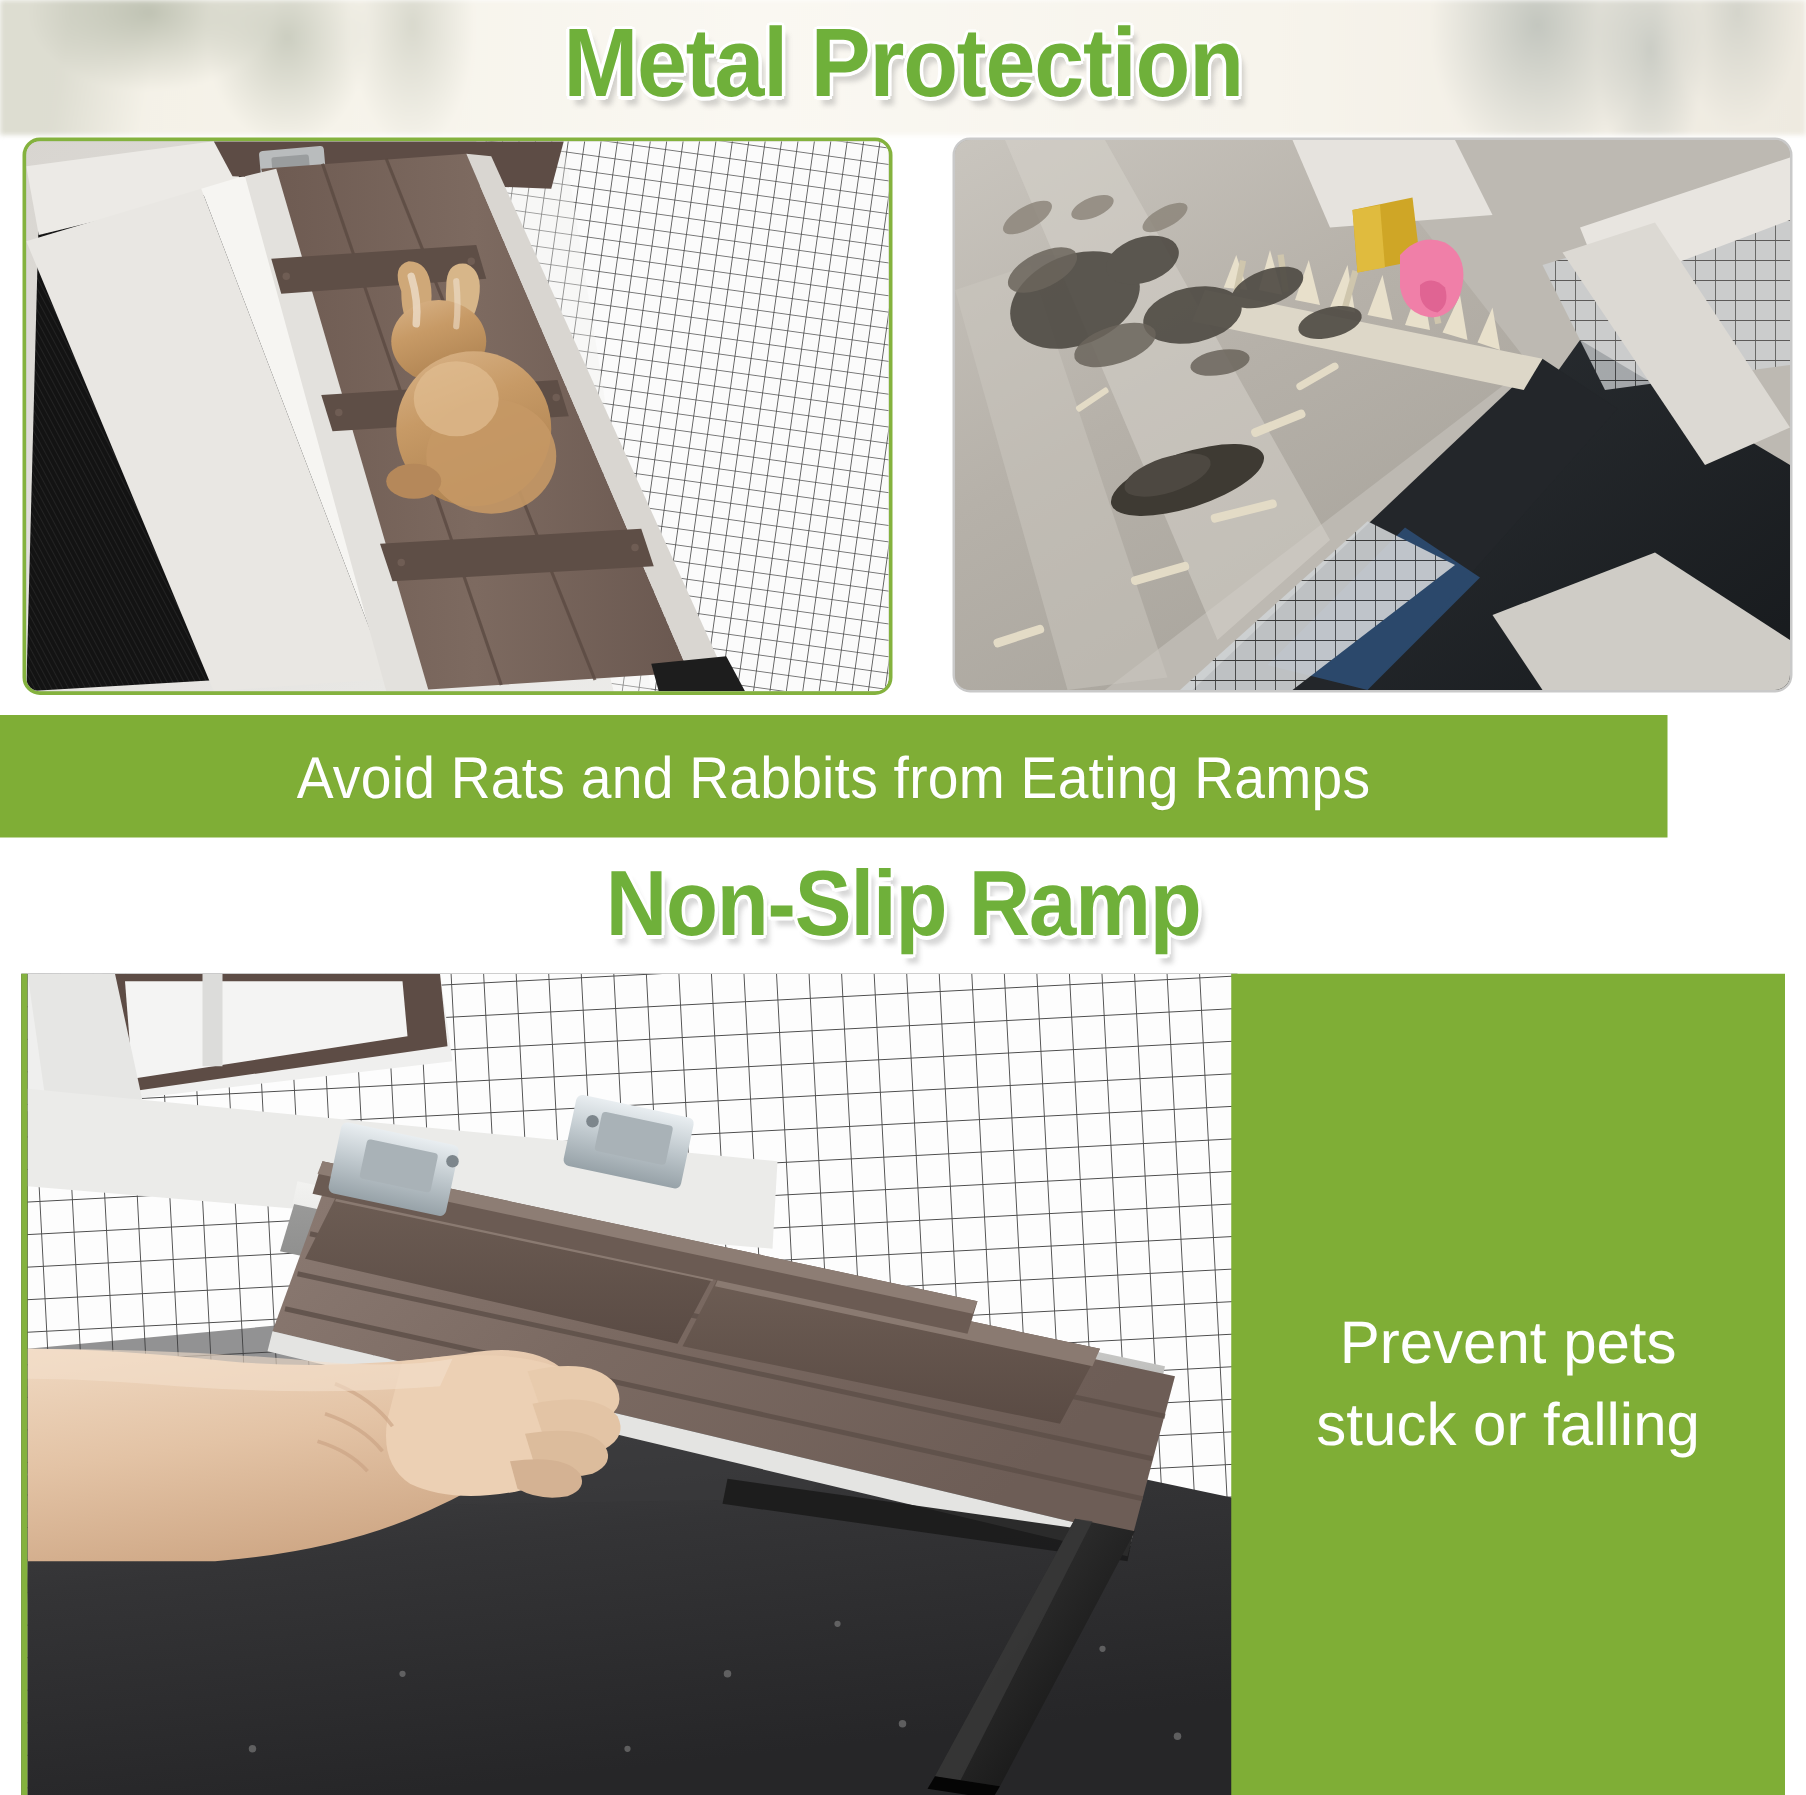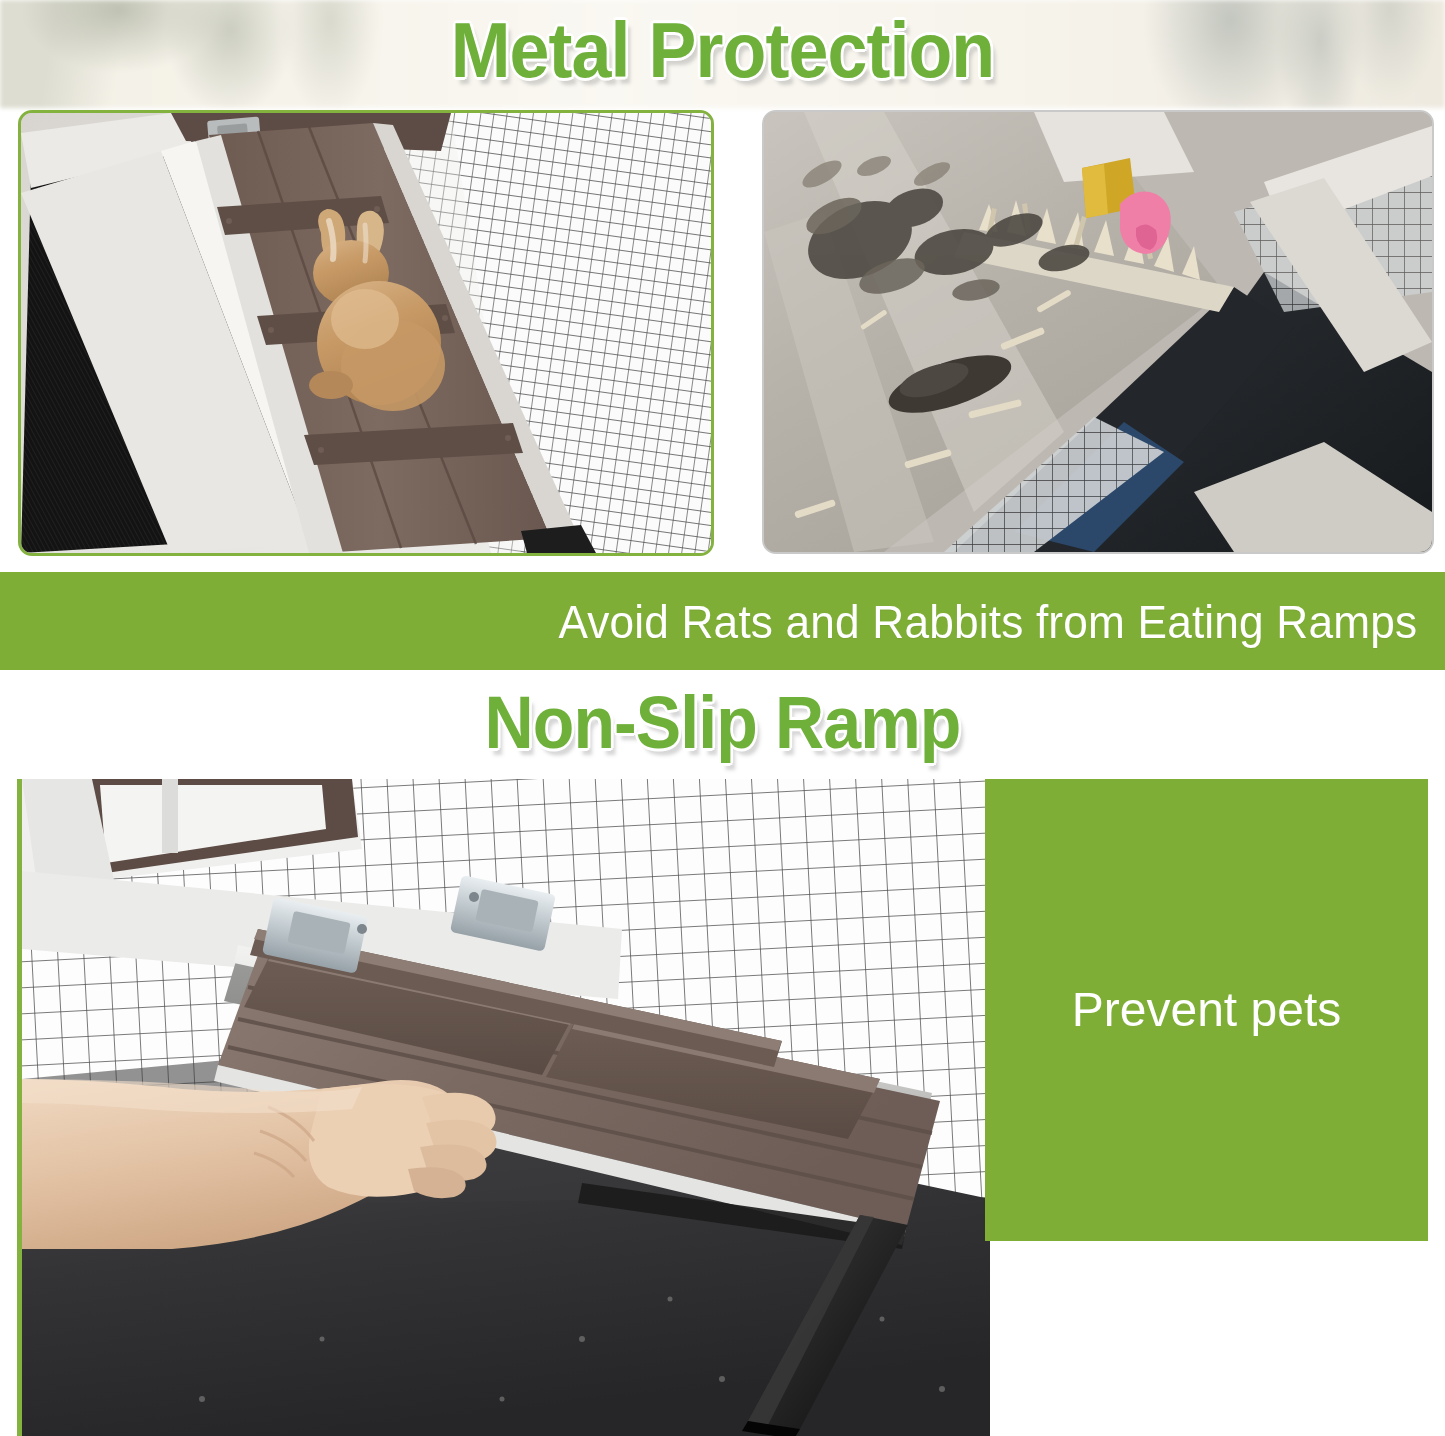--- a/index.html
+++ b/index.html
@@ -54,39 +54,39 @@
   #photo-damage{
     left:762px;top:110px;width:668px;height:440px;
     border:2px solid #c9c9c9;border-radius:14px;
     background:#b9b4ad;
   }
 
   .ph-canvas{position:absolute;left:0;top:0;width:100%;height:100%;}
 
   
   #banner{
-    position:absolute;left:0;top:572px;width:1445px;height:98px;
+    position:absolute;left:0;top:572px;width:1334px;height:98px;
     background:#7FAE36;
-    display:flex;align-items:center;justify-content:flex-end;
+    display:flex;align-items:center;justify-content:center;
   }
   #banner-text{
     color:#ffffff;font-size:47px;font-weight:normal;
     letter-spacing:.2px; transform:scaleX(.94);
     text-shadow:0 1px 1px rgba(0,0,0,.06);
     white-space:nowrap;
   }
 
   
   #photo-ramp{
     position:absolute;left:17px;top:779px;width:968px;height:657px;
     border-left:5px solid #84B23E;
     overflow:hidden;background:#3b3b3b;
   }
   #green-panel{
-    position:absolute;left:985px;top:779px;width:443px;height:462px;
+    position:absolute;left:985px;top:779px;width:443px;height:657px;
     background:#7FAE36;
     display:flex;align-items:center;justify-content:center;
   }
   #panel-text{
     color:#ffffff;font-size:48px;line-height:66px;text-align:center;
     width:400px; font-weight:normal;
   }
   .panel-line{display:block;white-space:nowrap;}
 </style>
 </head>
@@ -420,14 +420,15 @@
         <circle cx="480" cy="620" r="2.5"></circle>
       <circle cx="300" cy="560" r="2.5"></circle>
         <circle cx="180" cy="620" r="3"></circle>
     </g>
   </svg>
 </div>
 
 <div id="green-panel">
   <div id="panel-text">
     <span class="panel-line">Prevent pets</span>
+    <span class="panel-line">stuck or falling</span>
   </div>
 </div>
 
 </body></html>

